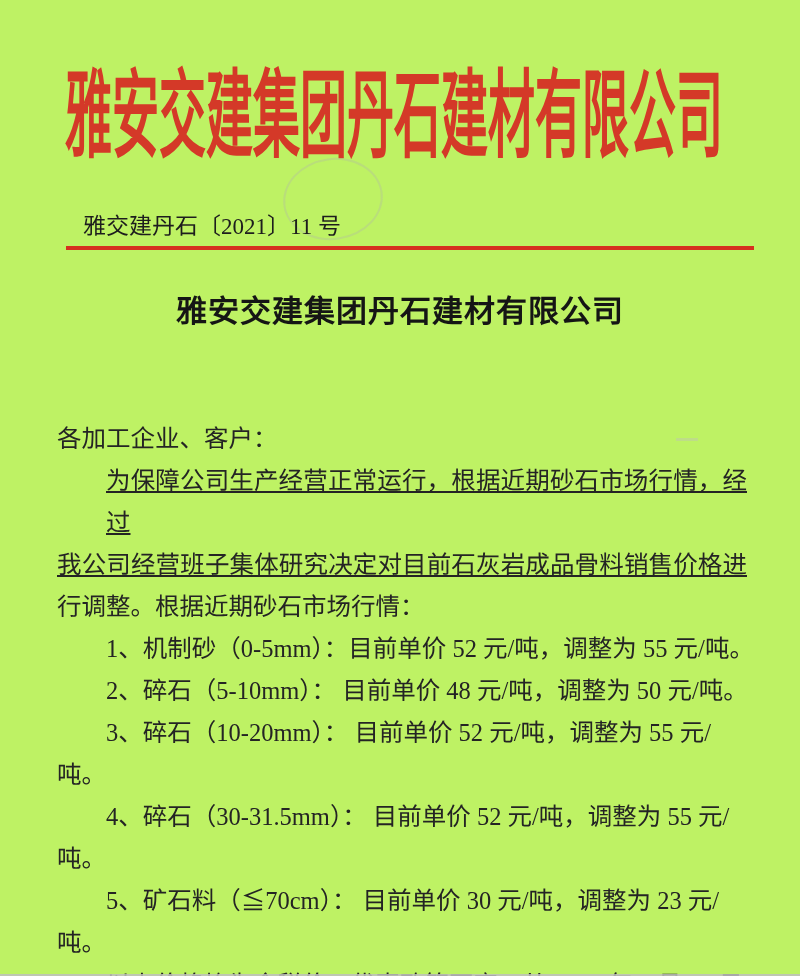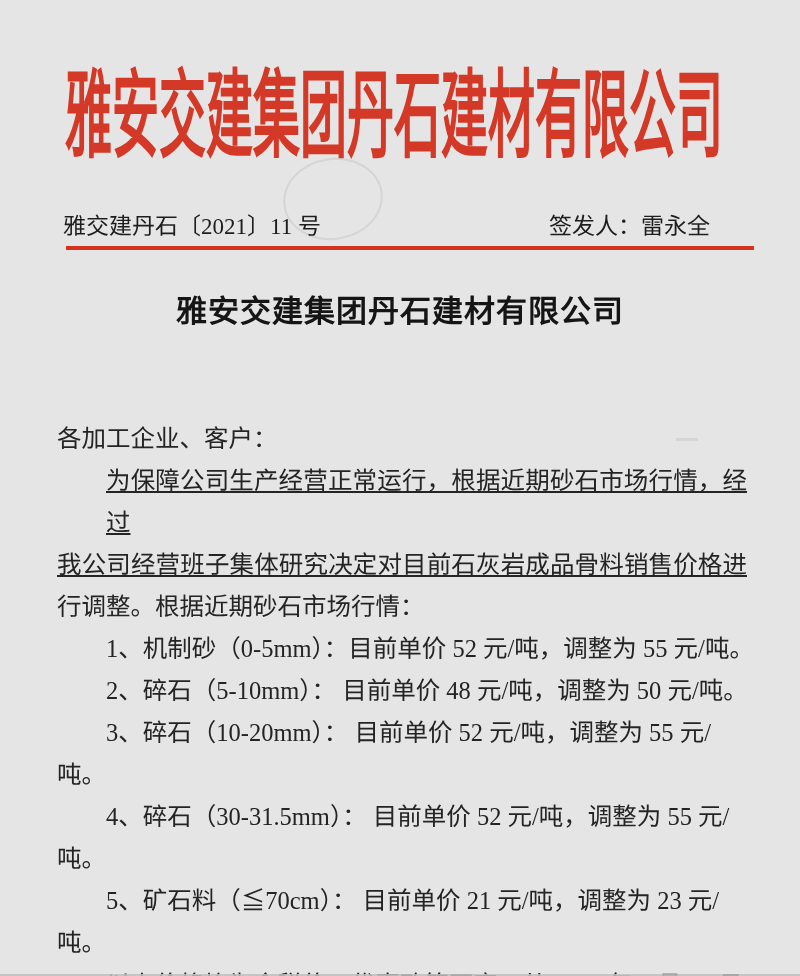--- a/index.html
+++ b/index.html
@@ -1,20 +1,20 @@
 <!DOCTYPE html>
 <html lang="zh-CN" style="--header-red: #d43928; --rule-red: #d6301f; --text-black: #242424;"><head>
 <meta charset="utf-8">
 <style>
   html, body { margin: 0; padding: 0; background: #ffffff; }
   .page {
     position: relative;
     width: 800px;
     height: 976px;
-    background: #e5e5e5;
+    background: #bef264;
     overflow: hidden;
     font-family: "Liberation Serif", "DejaVu Serif", serif;
     color: var(--text-black, #242424);
   }
 
   
   .red-title {
     position: absolute;
     top: 34px;
     left: 0;
@@ -51,21 +51,21 @@
     left: 676px;
     width: 22px;
     height: 3px;
     background: rgba(190, 190, 190, 0.40);
   }
 
   
   .doc-meta {
     position: absolute;
     top: 212px;
-    left: 63px;
+    left: 83px;
     right: 90px;
     display: flex;
     justify-content: space-between;
     align-items: baseline;
     font-size: 23px;
     line-height: 30px;
     color: #1d1d1d;
   }
   .doc-meta .issuer { white-space: nowrap; }
 
@@ -130,40 +130,39 @@
 
   <div class="red-title">
     <span class="txt">雅安交建集团丹石建材有限公司</span>
   </div>
 
   <div class="stamp-artifact"></div>
   <div class="dash-artifact"></div>
 
   <div class="doc-meta">
     <span>雅交建丹石〔2021〕11 号</span>
-    <span class="issuer"><span>签发人：</span><span>雷永全</span></span>
   </div>
 
   <div class="red-rule"></div>
 
   <div class="doc-title">
     <div>雅安交建集团丹石建材有限公司</div>
   </div>
 
   <div class="body-text">
       <div class="line">各加工企业、客户：</div>
       <div class="line indent justify">为保障公司生产经营正常运行，根据近期砂石市场行情，经过</div>
       <div class="line justify">我公司经营班子集体研究决定对目前石灰岩成品骨料销售价格进</div>
       <div class="line">行调整。根据近期砂石市场行情：</div>
       <div class="line indent">1、机制砂（0-5mm）：目前单价 52 元/吨，调整为 55 元/吨。</div>
       <div class="line indent">2、碎石（5-10mm）： 目前单价 48 元/吨，调整为 50 元/吨。</div>
       <div class="line indent">3、碎石（10-20mm）： 目前单价 52 元/吨，调整为 55 元/</div>
       <div class="line">吨。</div>
       <div class="line indent">4、碎石（30-31.5mm）： 目前单价 52 元/吨，调整为 55 元/</div>
       <div class="line">吨。</div>
-      <div class="line indent">5、矿石料（≦70cm）： 目前单价 21 元/吨，调整为 23 元/</div>
+      <div class="line indent">5、矿石料（≦70cm）： 目前单价 30 元/吨，调整为 23 元/</div>
       <div class="line">吨。</div>
       <div class="line indent">以上价格均为含税价，优惠政策不变，从 2021 年 2 月 26 日</div>
     </div>
 
   <div class="page-edge-line"></div>
 
 </div>
 
 </body></html>

